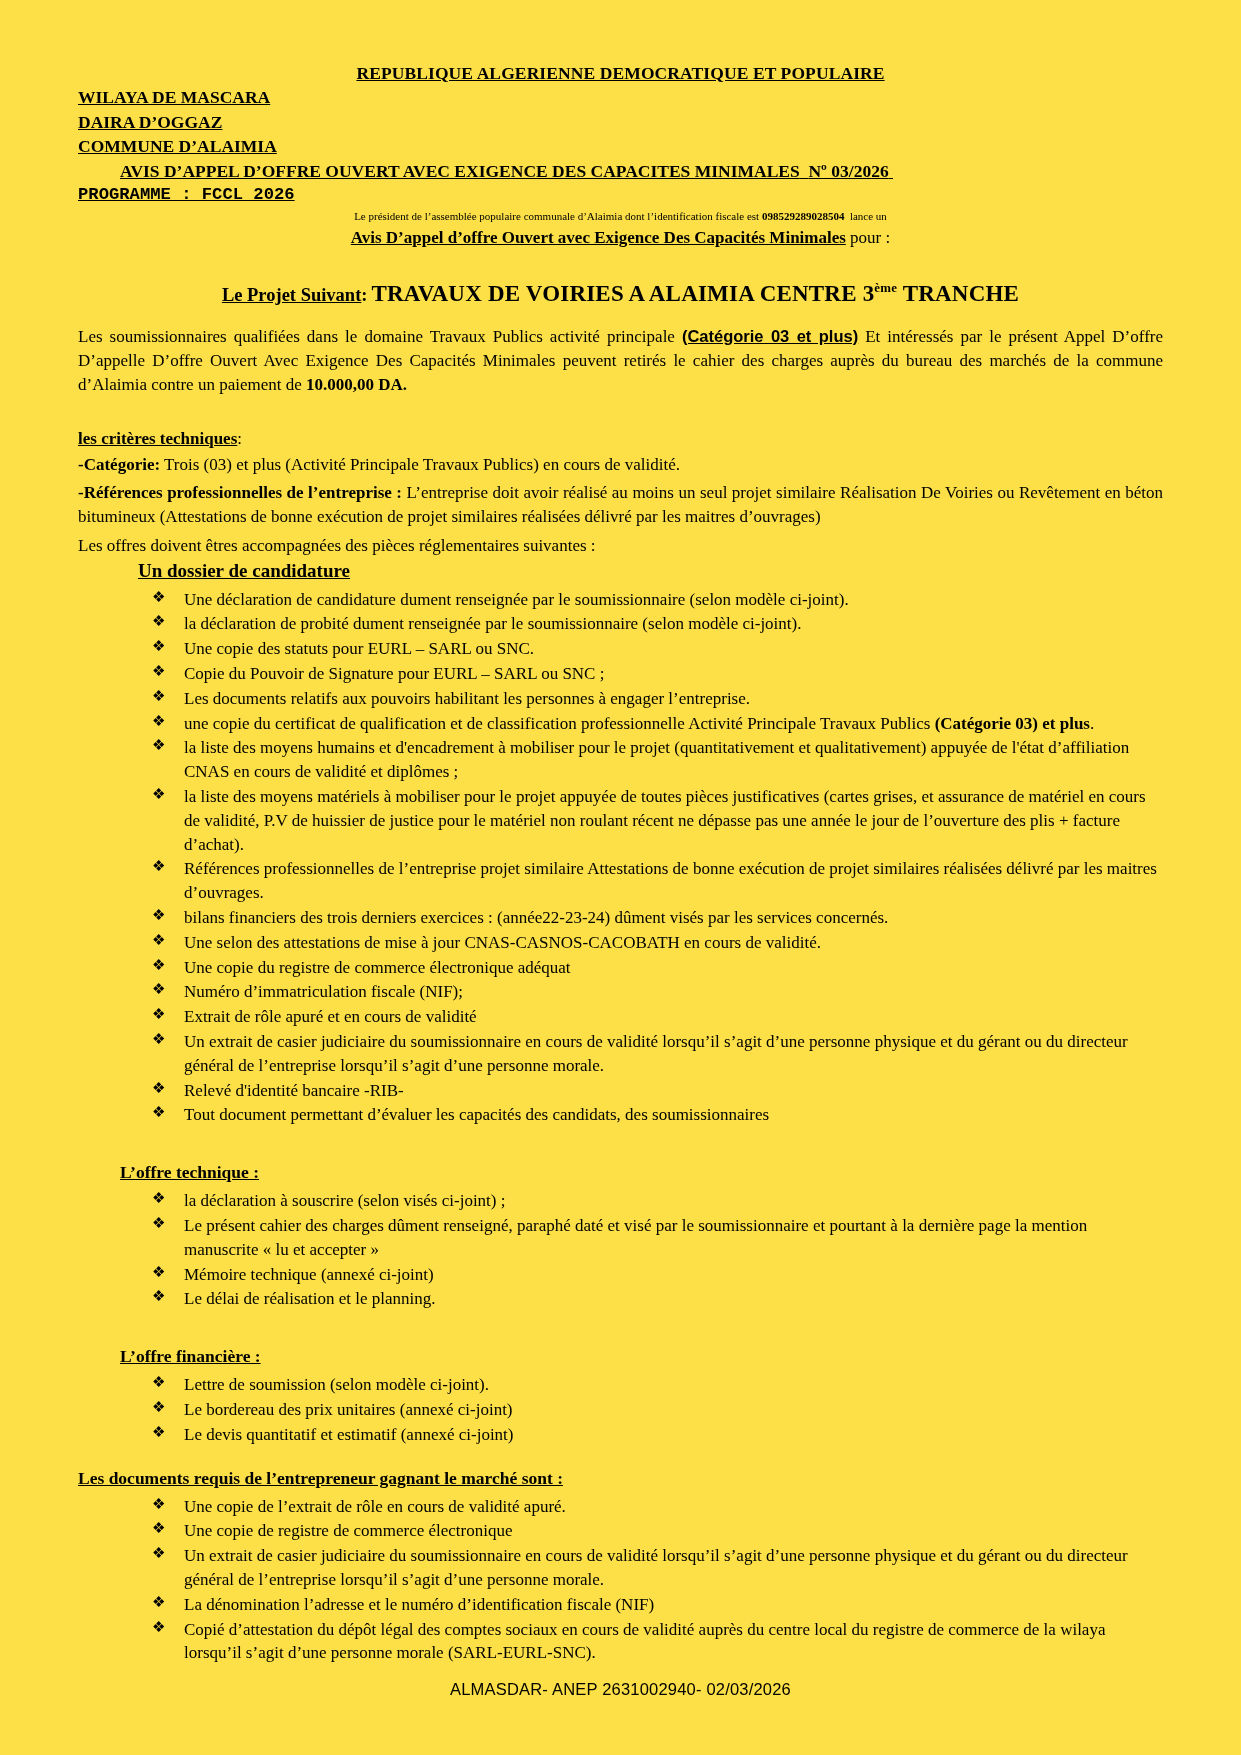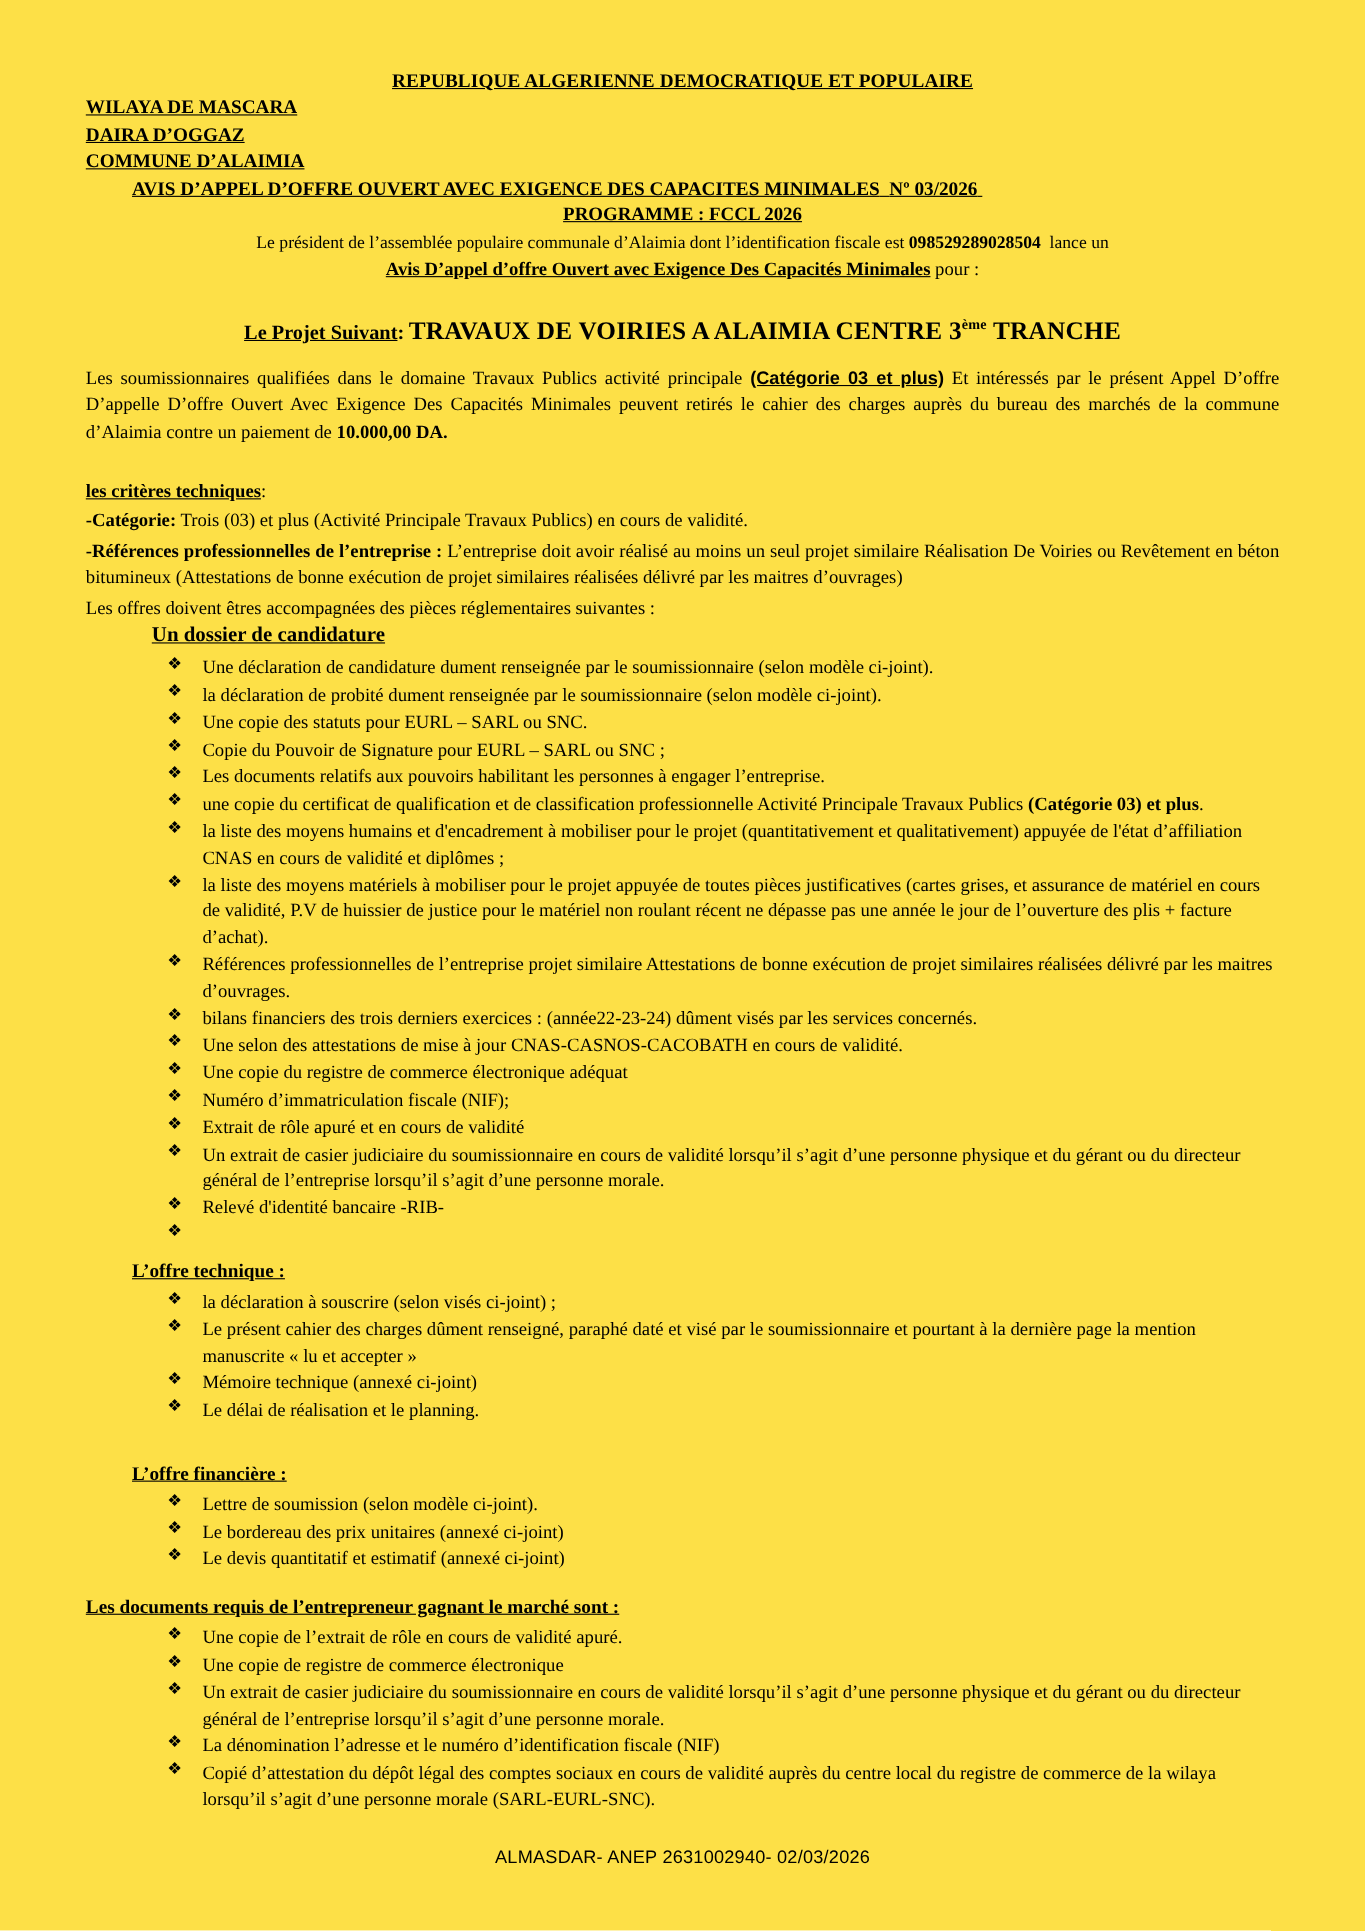--- a/index.html
+++ b/index.html
@@ -37,26 +37,27 @@
     text-align: left;
     font-weight: bold;
     font-size: 17.5px;
     line-height: 1.40;
   }
   .hdr-left .u { display: inline-block; font-family: Liberation Serif, serif; }
   .hdr-indent1 { padding-left: 42px; }
   .hdr-line {
     font-weight: bold;
     font-size: 17.2px;
-    text-align: center;
+    text-align: left;
     line-height: 1.40;
+    font-family: Liberation Mono, monospace;
   }
   .hdr-para {
     text-align: center;
-    font-size: 16px;
+    font-size: 11px;
     line-height: 1.45;
     margin-top: 2px;
   }
   .hdr-para2 {
     text-align: center;
     font-size: 17px;
     line-height: 1.45;
     margin-top: 1px;
   }
 
@@ -252,21 +253,21 @@
     <li><span class="bullet">❖</span><span>la liste des moyens humains et d'encadrement à mobiliser pour le projet (quantitativement et qualitativement) appuyée de l'état d’affiliation CNAS en cours de validité et diplômes ;</span></li>
     <li><span class="bullet">❖</span><span>la liste des moyens matériels à mobiliser pour le projet appuyée de toutes pièces justificatives (cartes grises, et assurance de matériel en cours de validité, P.V de huissier de justice pour le matériel non roulant récent ne dépasse pas une année le jour de l’ouverture des plis  + facture d’achat).</span></li>
     <li><span class="bullet">❖</span><span>Références professionnelles de l’entreprise projet similaire Attestations de bonne exécution de projet similaires réalisées délivré par les maitres d’ouvrages.</span></li>
     <li><span class="bullet">❖</span><span>bilans financiers des trois derniers exercices : (année22-23-24) dûment visés par les services concernés.</span></li>
     <li><span class="bullet">❖</span><span>Une selon des attestations de mise à jour CNAS-CASNOS-CACOBATH en cours de validité.</span></li>
     <li><span class="bullet">❖</span><span>Une copie du registre de commerce électronique adéquat</span></li>
     <li><span class="bullet">❖</span><span>Numéro d’immatriculation fiscale (NIF);</span></li>
     <li><span class="bullet">❖</span><span>Extrait de rôle apuré et en cours de validité</span></li>
     <li><span class="bullet">❖</span><span>Un extrait de casier judiciaire du soumissionnaire en cours de validité lorsqu’il s’agit d’une personne physique et du gérant ou du directeur général de l’entreprise lorsqu’il s’agit d’une personne morale.</span></li>
     <li><span class="bullet">❖</span><span>Relevé d'identité bancaire -RIB-</span></li>
-    <li><span class="bullet">❖</span></li>
+    <li><span class="bullet">❖</span><span>Tout document permettant d’évaluer les capacités des candidats, des soumissionnaires</span></li>
   </ul>
 
   <div class="spacer-lg"></div>
   <div class="sec-head-row">
     <span class="sec-head-sm">L’offre technique :</span>
   </div>
 
   <ul class="bl">
     <li><span class="bullet">❖</span><span>la déclaration à souscrire (selon visés ci-joint) ;</span></li>
     <li><span class="bullet">❖</span><span>Le présent cahier des charges dûment renseigné, paraphé daté et visé par le soumissionnaire et pourtant à la dernière page la mention manuscrite « lu et accepter »</span></li>

